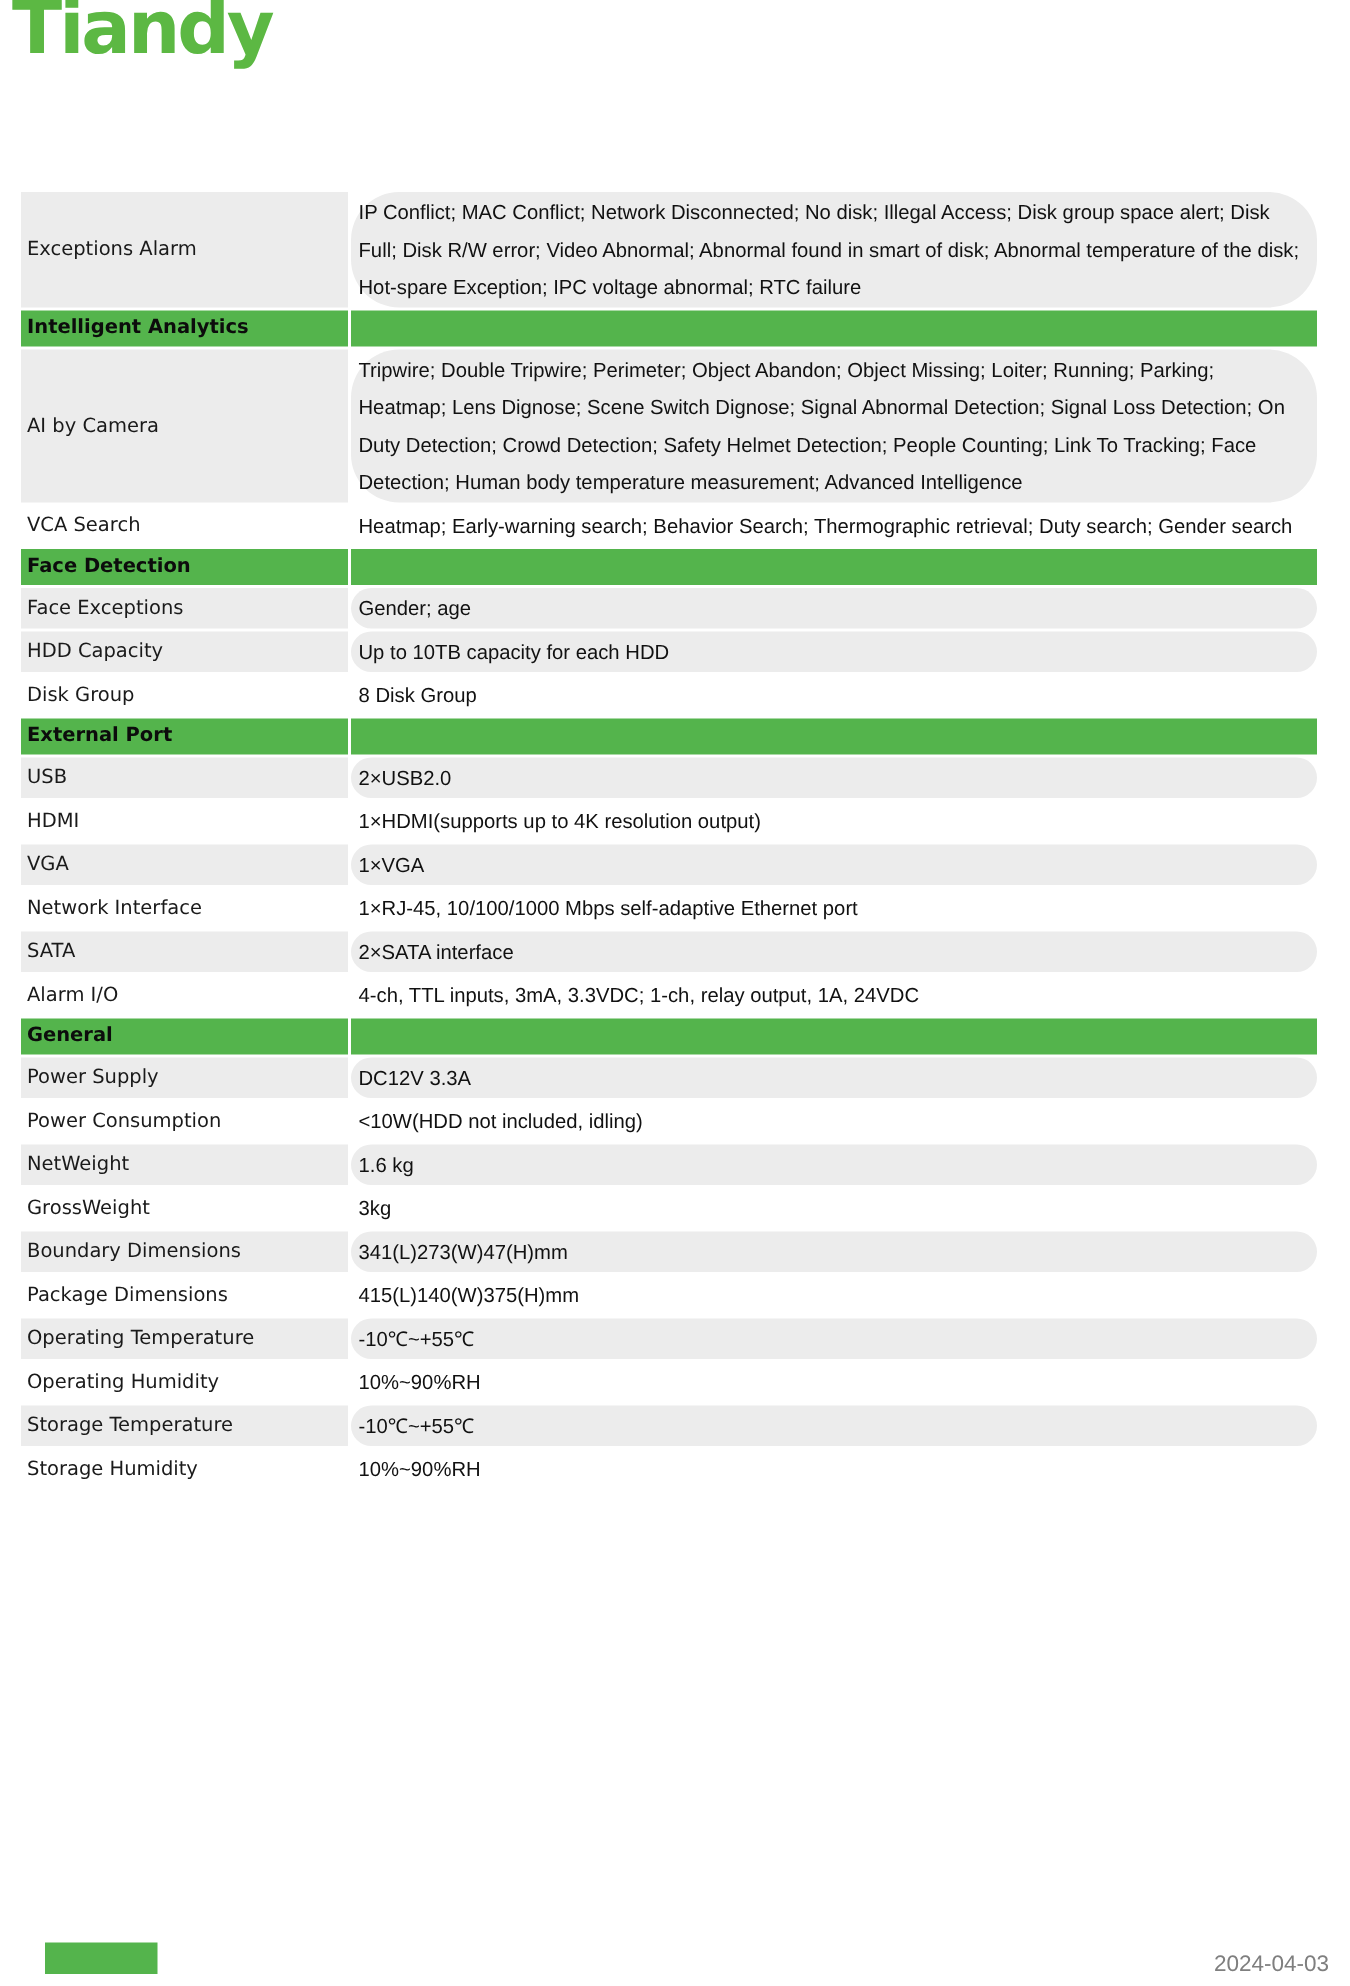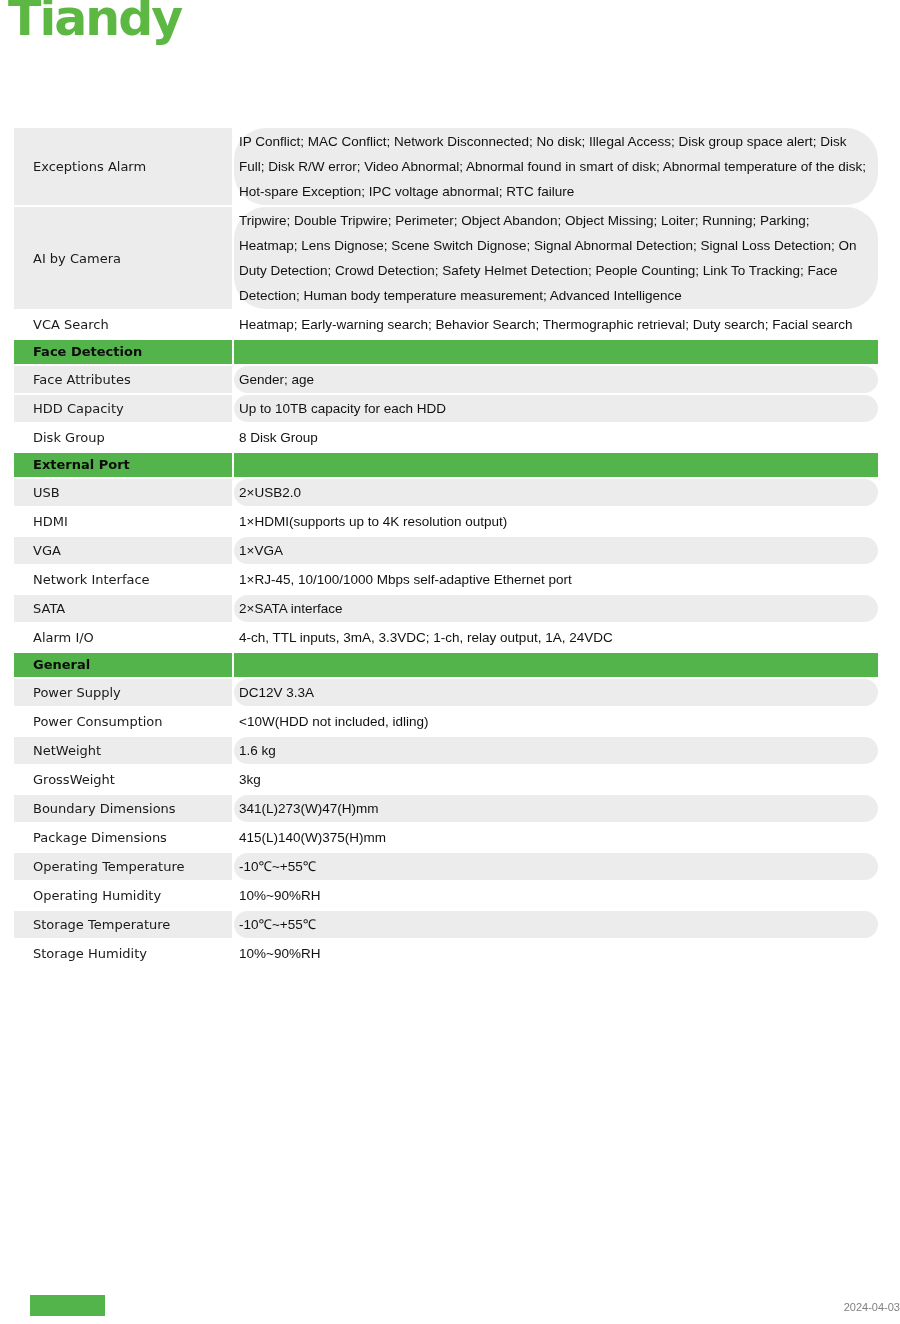--- a/index.html
+++ b/index.html
@@ -22,68 +22,72 @@
     letter-spacing:-2px;color:var(--logo-green);
   }
   table.spec-table{
     position:absolute;left:12px;top:126px;width:868px;
     border-collapse:separate;border-spacing:2px;table-layout:fixed;
   }
   col.c-label{width:218px;}
   td{vertical-align:middle;line-height:25px;font-size:13.5px;}
   tr.spec td{min-height:25px;}
   td.label{
-    padding:1px 6px 1px 19px;
+    padding:1px 6px 1px 4px;
     font-family:"DejaVu Sans",sans-serif;font-size:13px;color:#1a1a1a;
   }
   td.value{padding:1px 8px 1px 5px;color:#111;border-radius:32px;}
   tr.gray td{background:var(--row-gray);}
   tr.white td{background:var(--row-white);}
   tr.section-header td{
     background:var(--green);height:22px;line-height:22px;
     font-family:"DejaVu Sans",sans-serif;font-weight:bold;font-size:13px;color:#0c0c0c;
   }
   .footer-bar{
     position:absolute;left:30px;top:1295px;width:75px;height:21px;
     background:var(--green);
   }
   .footer-date{
-    position:absolute;right:0;top:1301px;
-    font-size:11px;color:var(--date-gray);
+    position:absolute;right:14px;top:1301px;
+    font-size:15px;color:var(--date-gray);
   }
 </style>
 </head>
 <body>
 
 <div class="logo">Tiandy</div>
 
 <table class="spec-table">
   <colgroup>
       <col class="c-label">
       <col class="c-value">
     </colgroup>
   <tbody>
       <tr class="spec gray">
         <td class="label">Exceptions Alarm</td>
         <td class="value">IP Conflict; MAC Conflict; Network Disconnected; No disk; Illegal Access; Disk group space alert; Disk Full; Disk R/W error; Video Abnormal; Abnormal found in smart of disk; Abnormal temperature of the disk; Hot-spare Exception; IPC voltage abnormal; RTC failure</td>
       </tr>
+      <tr class="section-header">
+        <td class="label">Intelligent Analytics</td>
+        <td></td>
+      </tr>
       <tr class="spec gray">
         <td class="label">AI by Camera</td>
         <td class="value">Tripwire; Double Tripwire; Perimeter; Object Abandon; Object Missing; Loiter; Running; Parking; Heatmap; Lens Dignose; Scene Switch Dignose; Signal Abnormal Detection; Signal Loss Detection; On Duty Detection; Crowd Detection; Safety Helmet Detection; People Counting; Link To Tracking; Face Detection; Human body temperature measurement; Advanced Intelligence</td>
       </tr>
       <tr class="spec white">
         <td class="label">VCA Search</td>
-        <td class="value">Heatmap; Early-warning search; Behavior Search; Thermographic retrieval; Duty search; Facial search</td>
+        <td class="value">Heatmap; Early-warning search; Behavior Search; Thermographic retrieval; Duty search; Gender search</td>
       </tr>
       <tr class="section-header">
         <td class="label">Face Detection</td>
         <td></td>
       </tr>
       <tr class="spec gray">
-        <td class="label">Face Attributes</td>
+        <td class="label">Face Exceptions</td>
         <td class="value">Gender; age</td>
       </tr>
       <tr class="spec gray">
         <td class="label">HDD Capacity</td>
         <td class="value">Up to 10TB capacity for each HDD</td>
       </tr>
       <tr class="spec white">
         <td class="label">Disk Group</td>
         <td class="value">8 Disk Group</td>
       </tr>

